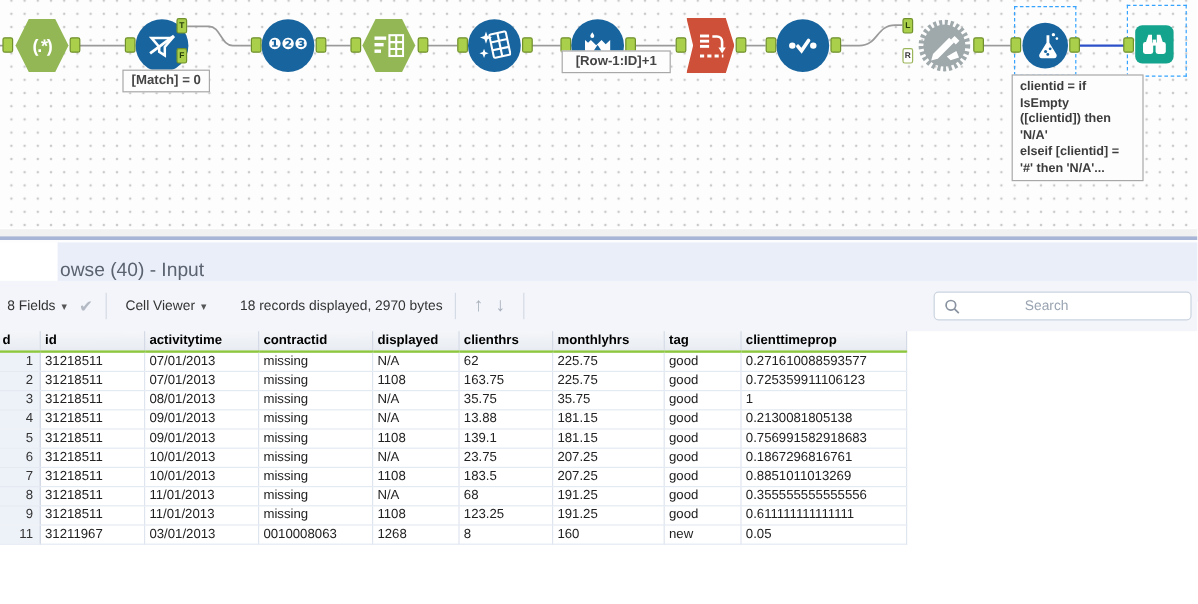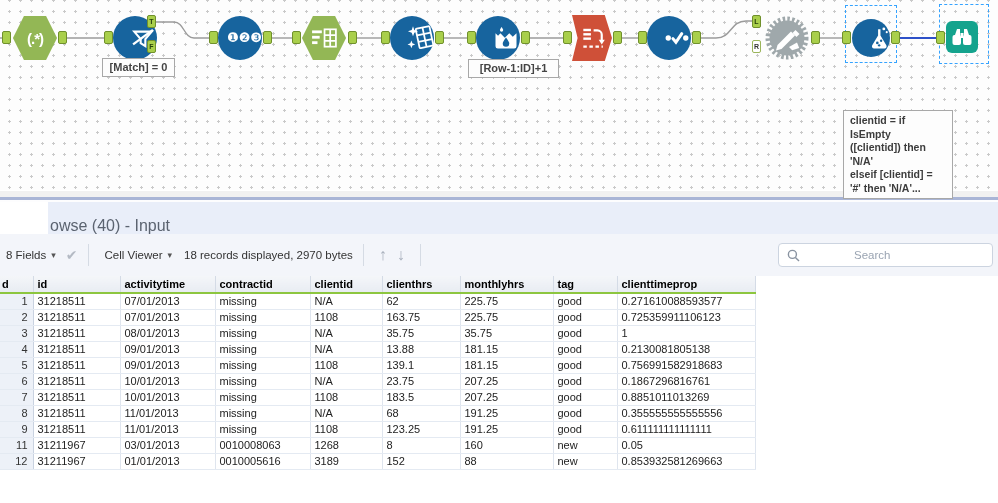--- a/index.html
+++ b/index.html
@@ -6,38 +6,38 @@
   #app{position:relative;width:998px;height:503px;overflow:hidden;background:#fff;
        font-family:"Liberation Sans", sans-serif;}
 
   
   .canvas{position:absolute;left:0;top:0;width:998px;height:190px;background:#fdfdfd;
     background-image:radial-gradient(circle,#c9c9c9 1px,transparent 1.3px);
     background-size:11px 11px;background-position:4px 6px;}
   .wires{position:absolute;left:0;top:0;z-index:1;}
   .tool{position:absolute;z-index:3;}
   .circle{width:44px;height:44px;border-radius:50%;background:#17649e;display:flex;
-          align-items:center;justify-content:flex-end;}
+          align-items:center;justify-content:center;font-weight:bold;}
   .hex{width:46px;height:46px;background:#93b755;display:flex;align-items:center;justify-content:center;
        clip-path:polygon(26% 2%,74% 2%,98% 50%,74% 98%,26% 98%,2% 50%);}
   .hex span{color:#fff;font-weight:bold;font-size:15px;letter-spacing:-1px;}
   .ribbon{width:40px;height:46px;background:#cf5038;display:flex;align-items:center;justify-content:center;
        clip-path:polygon(0% 0%,82% 0%,100% 50%,82% 100%,0% 100%,14% 50%);}
   .browse-sq{width:32px;height:32px;border-radius:6px;background:#14a38d;display:flex;
        align-items:center;justify-content:center;}
   .anchor{position:absolute;width:9px;height:13px;border-radius:2px;background:#a9cf4b;
        border:1px solid #70902c;box-sizing:border-box;z-index:4;font-size:7px;font-weight:bold;
        color:#27400b;display:flex;align-items:center;justify-content:center;line-height:1;}
   .anchor.white{background:#fff;border-color:#9ab55a;color:#333;}
   .recid{display:flex;flex-direction:column;align-items:center;line-height:11.5px;
        font-size:13px;color:#fff;font-family:"DejaVu Sans",sans-serif;}
   .annotation{position:absolute;z-index:5;background:#fdfdfd;border:1px solid #a8a8a8;
        color:#444;font-weight:bold;font-size:11px;text-align:center;line-height:16px;}
   .annotation.big{font-size:10.5px;line-height:13.5px;text-align:left;padding:3px 6px;
-       white-space:pre-line;font-weight:bold;color:#3c3c3c;margin-top:48px;}
+       white-space:pre-line;font-weight:bold;color:#3c3c3c;}
   .sel-box{position:absolute;border:1px dashed #35a3ff;z-index:2;background:transparent;}
 
   
   .strip-a{position:absolute;left:0;top:190px;width:998px;height:7px;background:#f1f1f1;border-top:1px solid #fff;}
   .strip-b{position:absolute;left:0;top:197px;width:998px;height:3px;background:#a9b5d6;}
   .strip-c{position:absolute;left:0;top:200px;width:998px;height:2px;background:#fdfdfe;}
   .panel-header{position:absolute;left:0;top:202px;width:998px;height:49px;background:#e9eef9;
        color:#5b6370;font-size:16px;display:flex;align-items:center;padding-left:2px;box-sizing:border-box;
        border-bottom:1px solid #dde3f0;margin-left:48px;}
 
@@ -241,21 +241,21 @@
             <rect x="13" y="10" width="8.5" height="10" rx="2"></rect>
             <path d="M5 10 l2-6 h3 v8 Z"></path>
             <path d="M19 10 l-2-6 h-3 v8 Z"></path>
             <rect x="10.5" y="8" width="3" height="5"></rect>
           </g>
         </svg>
       </div>
     </div>
 
     <div class="annotation" style="left:102px;top:58px;width:71px;height:17px">[Match] = 0</div>
-    <div class="annotation" style="left:468px;top:59px;width:89px;height:17px">[Row-1:ID]+1</div>
+    <div class="annotation" style="left:468px;top:42px;width:89px;height:17px">[Row-1:ID]+1</div>
     <div class="annotation big" style="left:843px;top:62px;width:96px">clientid = if
 IsEmpty
 ([clientid]) then
 'N/A'
 elseif [clientid] =
 '#' then 'N/A'...</div>
   </div>
 
   <div class="strip-a"></div>
   <div class="strip-b"></div>
@@ -268,21 +268,21 @@
     <div class="tb-item">
       <span>8 Fields</span>
       <span class="caret">▾</span>
     </div>
     <span class="tb-check">✔</span>
     <div class="tb-sep"></div>
     <div class="tb-item">
       <span>Cell Viewer</span>
       <span class="caret">▾</span>
     </div>
-    <div class="tb-item" style="margin-left:12px">
+    <div class="tb-item" style="margin-left:28px">
       <span>18 records displayed, 2970 bytes</span>
     </div>
     <div class="tb-sep"></div>
     <span class="tb-arrow">↑</span>
     <span class="tb-arrow">↓</span>
     <div class="tb-sep"></div>
     <div class="searchbox">
       <span class="search-ic">
         <svg width="13" height="13" viewBox="0 0 13 13">
           <circle cx="5.4" cy="5.4" r="4" fill="none" stroke="#8892a0" stroke-width="1.4"></circle>
@@ -305,21 +305,21 @@
           <col style="width:93px">
           <col style="width:64px">
         <col style="width:138px">
       </colgroup>
       <thead>
         <tr>
           <th class="rec">d</th>
           <th>id</th>
           <th>activitytime</th>
           <th>contractid</th>
-          <th>clientid</th>
+          <th>displayed</th>
           <th>clienthrs</th>
           <th>monthlyhrs</th>
           <th>tag</th>
           <th>clienttimeprop</th>
         </tr>
       </thead>
       <tbody>
           <tr>
             <td class="rownum">1</td>
             <td>31218511</td>
@@ -423,27 +423,16 @@
             <td class="rownum">11</td>
             <td>31211967</td>
             <td>03/01/2013</td>
             <td>0010008063</td>
             <td>1268</td>
             <td>8</td>
             <td>160</td>
             <td>new</td>
             <td>0.05</td>
           </tr>
-          <tr>
-            <td class="rownum">12</td>
-            <td>31211967</td>
-            <td>01/01/2013</td>
-            <td>0010005616</td>
-            <td>3189</td>
-            <td>152</td>
-            <td>88</td>
-            <td>new</td>
-            <td>0.853932581269663</td>
-          </tr>
         </tbody>
     </table>
   </div>
 </div>
 
 </body></html>

